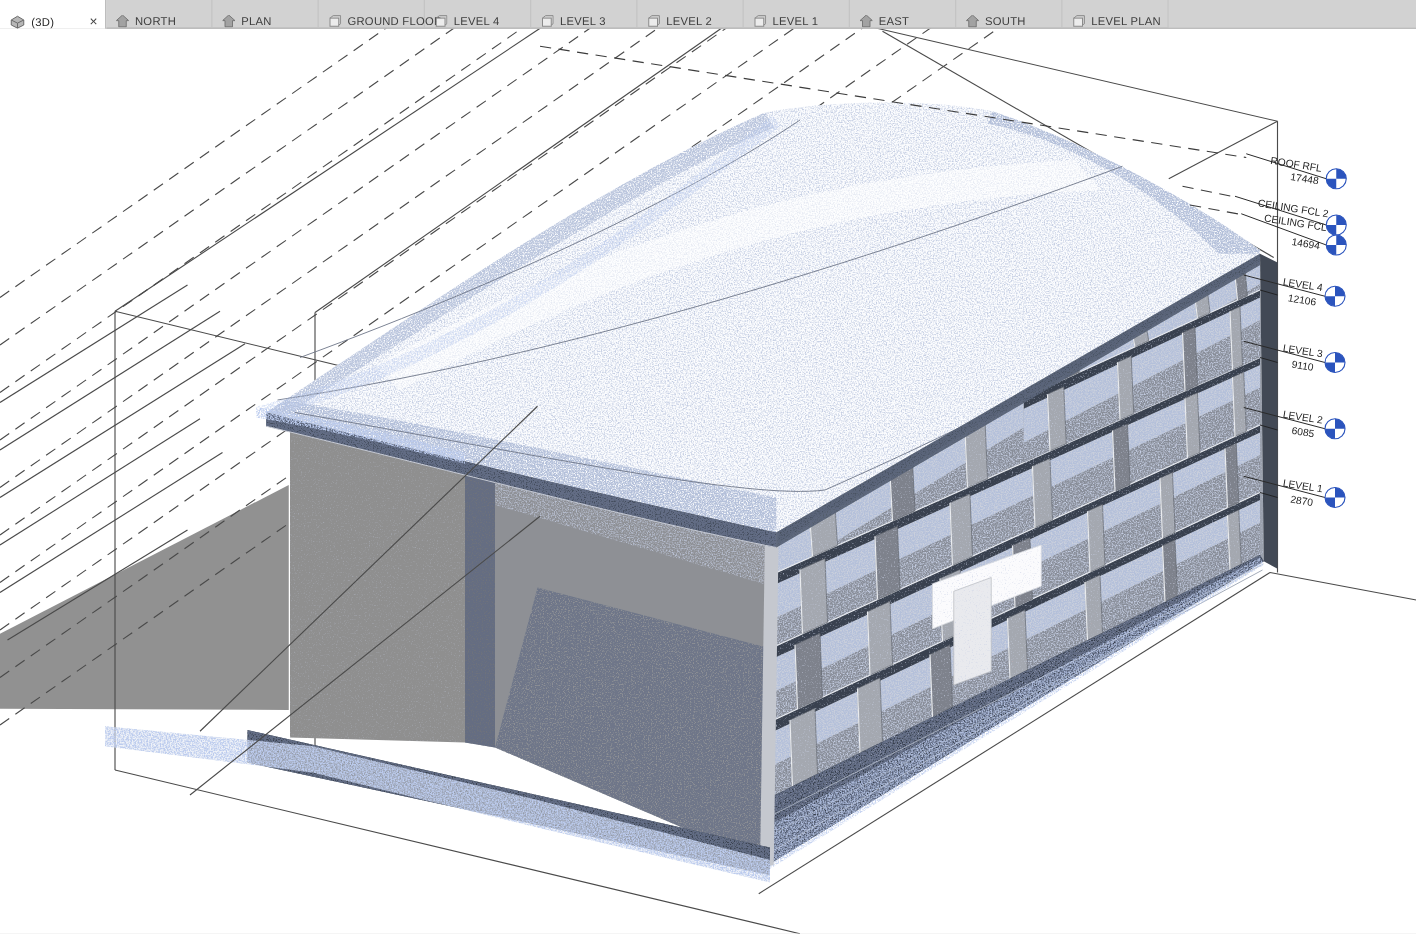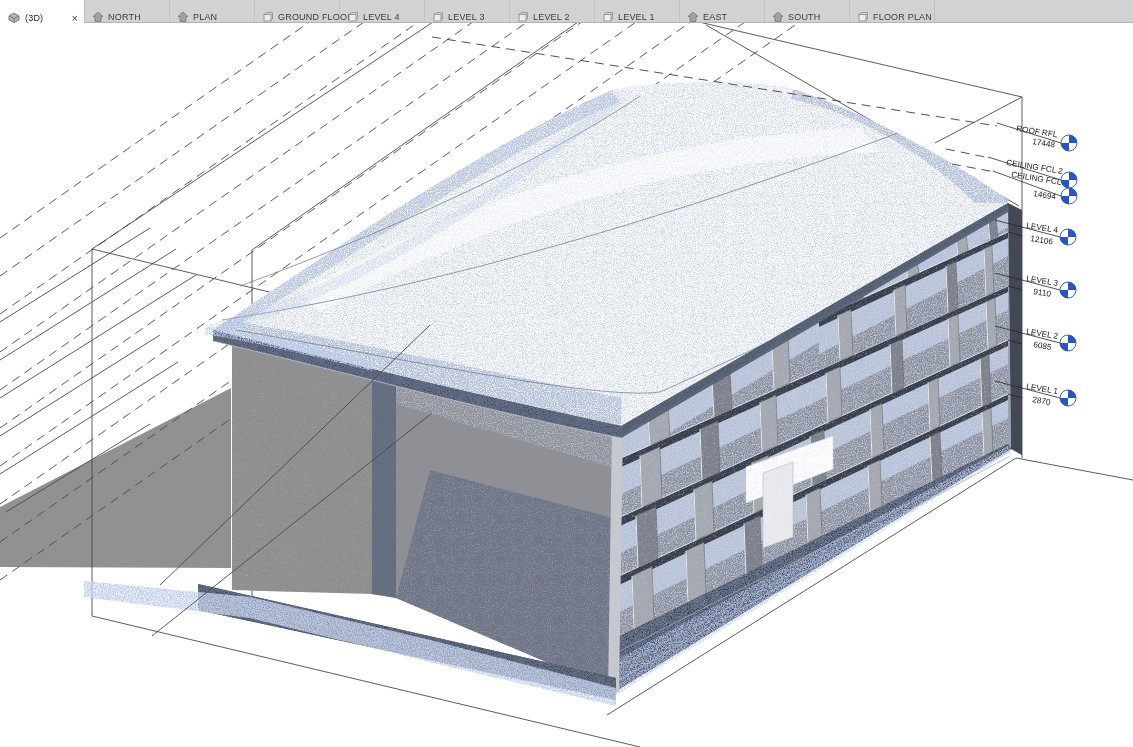--- a/index.html
+++ b/index.html
@@ -430,17 +430,17 @@
         </span>
         <span class="lbl">SOUTH</span>
       </div>
       <div class="tab">
         <span class="ticon">
           <svg width="10" height="10" viewBox="0 0 10 10">
             <rect x="1" y="2.5" width="7" height="6.5" fill="#ececec" stroke="#8b8b8b" stroke-width="0.8"></rect>
             <path d="M1,2.5 L3.5,0.5 L9.5,0.5 L9.5,7 L8,8" fill="none" stroke="#8b8b8b" stroke-width="0.8"></path>
           </svg>
         </span>
-        <span class="lbl">FLOOR PLAN</span>
+        <span class="lbl">LEVEL PLAN</span>
       </div>
       <div class="tabfill"></div>
   </div>
 </div>
 
 </body></html>

